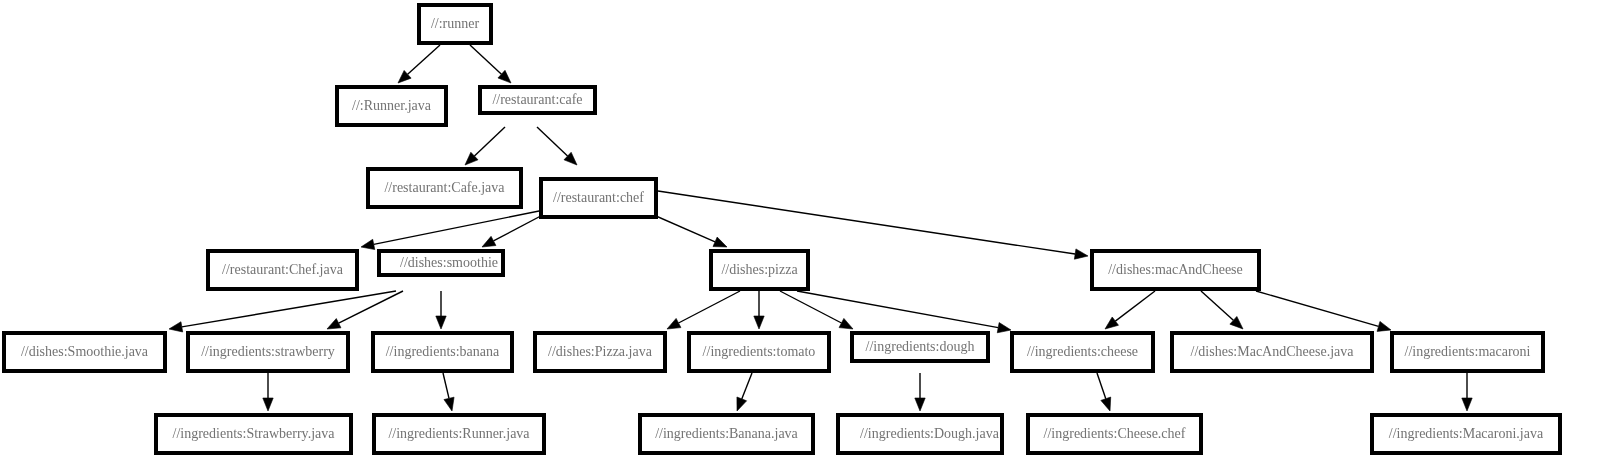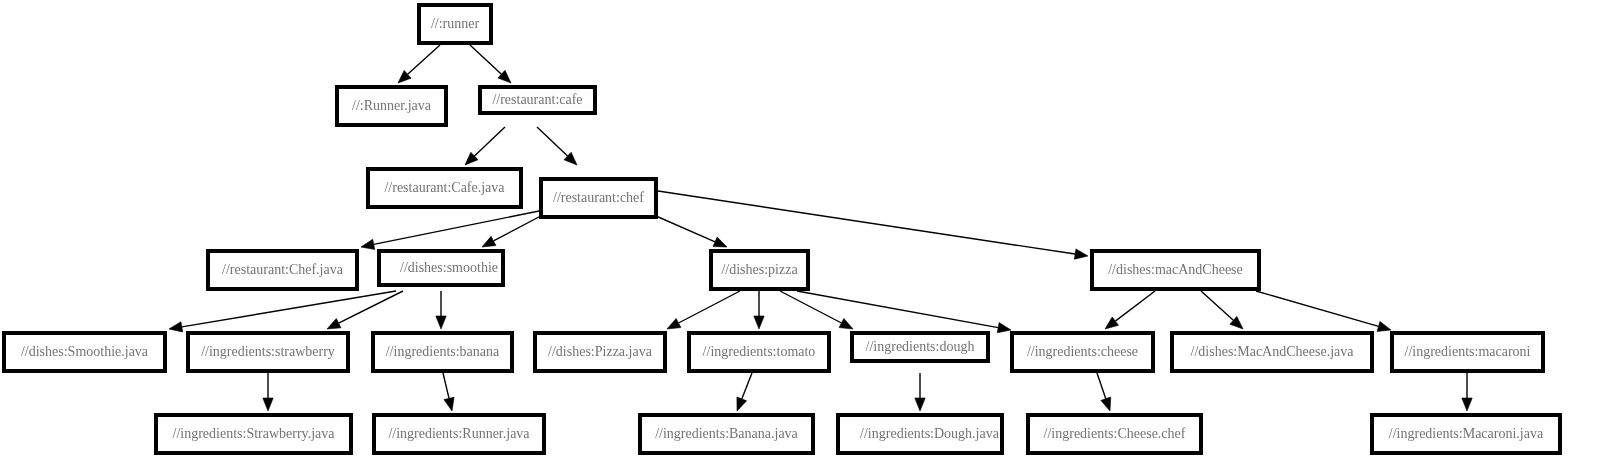--- a/index.html
+++ b/index.html
@@ -165,21 +165,21 @@
       </div>
       <div class="node-box" style="left: 366px; top: 167px; width: 157px; height: 42px; border-color: rgb(0, 0, 0); background: rgb(255, 255, 255);">
         <span class="node-label">//restaurant:Cafe.java</span>
       </div>
       <div class="node-box" style="left: 539px; top: 167px; width: 119px; height: 42px; border-color: rgb(0, 0, 0); background: rgb(255, 255, 255); margin-top: 10px;">
         <span class="node-label">//restaurant:chef</span>
       </div>
       <div class="node-box" style="left: 206px; top: 249px; width: 153px; height: 42px; border-color: rgb(0, 0, 0); background: rgb(255, 255, 255);">
         <span class="node-label">//restaurant:Chef.java</span>
       </div>
-      <div class="node-box" style="left: 377px; top: 249px; width: 128px; height: 38px; border-color: rgb(0, 0, 0); background: rgb(255, 255, 255); padding-left: 16px;">
+      <div class="node-box" style="left: 377px; top: 249px; width: 128px; height: 28px; border-color: rgb(0, 0, 0); background: rgb(255, 255, 255); padding-left: 16px;">
         <span class="node-label">//dishes:smoothie</span>
       </div>
       <div class="node-box" style="left: 709px; top: 249px; width: 101px; height: 42px; border-color: rgb(0, 0, 0); background: rgb(255, 255, 255);">
         <span class="node-label">//dishes:pizza</span>
       </div>
       <div class="node-box" style="left: 1090px; top: 249px; width: 171px; height: 42px; border-color: rgb(0, 0, 0); background: rgb(255, 255, 255);">
         <span class="node-label">//dishes:macAndCheese</span>
       </div>
       <div class="node-box" style="left: 2px; top: 331px; width: 165px; height: 42px; border-color: rgb(0, 0, 0); background: rgb(255, 255, 255);">
         <span class="node-label">//dishes:Smoothie.java</span>

